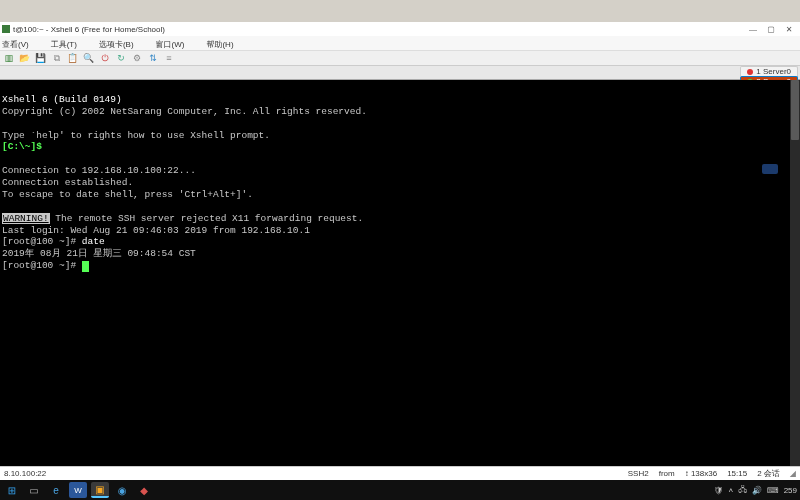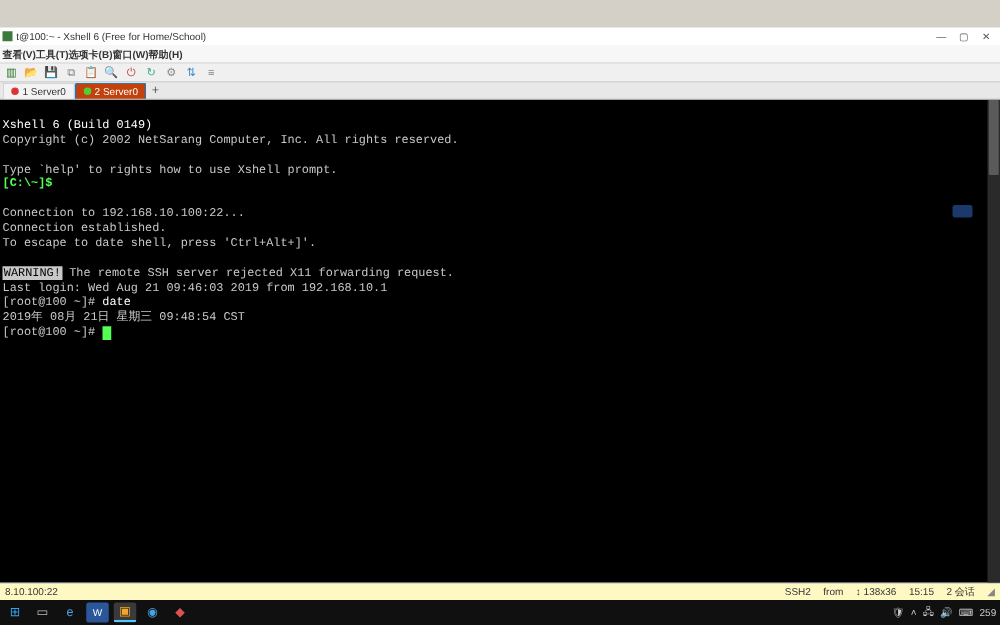--- a/index.html
+++ b/index.html
@@ -1,40 +1,40 @@
 <!DOCTYPE html>
 <html><head>
 <meta charset="utf-8">
 <style>
   * { margin:0; padding:0; box-sizing:border-box; }
   body { font-family: "Segoe UI", Tahoma, sans-serif; font-size:10px; background:#d4d0c8; width:800px; height:500px; overflow:hidden; display:flex; flex-direction:column; }
   .titlebar { background:#fff; height:14px; display:flex; align-items:center; padding:0 2px; font-size:8px; color:#333;margin-top:22px; }
   .titlebar .icon { width:8px; height:8px; background:#3a7a3a; margin-right:3px; }
   .titlebar .spacer { flex:1; }
   .titlebar .winbtn { width:18px; height:12px; display:flex; align-items:center; justify-content:center; color:#555; font-size:8px; }
-  .menubar { background:#f7f7f7; height:14px; display:flex; align-items:center; padding:0 2px; font-size:8px; color:#333; gap:0;font-weight:bold; }
+  .menubar { background:#f7f7f7; height:14px; display:flex; align-items:flex-end; padding:0 2px; font-size:8px; color:#333; gap:22px; }
   .toolbar { background:#f0f0f0; height:16px; display:flex; align-items:center; padding:0 2px; gap:2px; border-top:1px solid #ddd; border-bottom:1px solid #ccc; }
   .tbtn { width:14px; height:14px; display:flex; align-items:center; justify-content:center; font-size:9px; border-radius:2px; }
-  .tabstrip { background:#e8e8e8; height:14px; display:flex; align-items:flex-end; padding:0 2px; gap:0; border-bottom:1px solid #aaa; }
+  .tabstrip { background:#e8e8e8; height:14px; display:flex; align-items:flex-end; padding:0 2px; gap:0; border-bottom:1px solid #aaa;flex-direction:column; }
   .tab { height:13px; padding:0 6px; font-size:8px; display:flex; align-items:center; gap:3px; border-top-left-radius:2px; border-top-right-radius:2px; color:#333; }
   .tab.off { background:#f3f3f3; border:1px solid #ccc; border-bottom:none; }
   .tab.on { background:#c2410c; color:#fff; border:1px solid #0a7aca; border-bottom:none; }
   .tab .dot { width:6px; height:6px; border-radius:50%; }
   .tab.off .dot { background:#d33; }
   .tab.on .dot { background:#4cd137; }
   .tabstrip .plus { width:14px; height:13px; display:flex; align-items:center; justify-content:center; font-size:10px; color:#555; }
   .terminal { flex:1; background:#000; color:#c8c8c8; font-family:"Consolas","Courier New",monospace; font-size:9.5px; line-height:1.25; padding:2px 2px; white-space:pre-wrap; position:relative; }
   .terminal .bold { font-weight:normal; color:#fff; }
   .terminal .prompt-green { color:#55ff55; font-weight:bold; }
-  .terminal .inv { background:#c8c8c8; color:#000; padding:0 1px; }
+  .terminal .inv { background:#c8c8c8; color:#000; padding:0 1px;text-decoration:underline; }
   .terminal .cursor { display:inline-block; width:7px; height:11px; background:#55ff55; vertical-align:bottom; }
   .scrollbar { position:absolute; right:0; top:0; bottom:0; width:10px; background:#2a2a2a; }
   .scrollbar .thumb { position:absolute; left:1px; right:1px; top:0; height:60px; background:#5a5a5a; border-radius:1px; }
   .watermk { position:absolute; right:22px; top:84px; width:16px; height:10px; background:#1b3a6b; border-radius:2px; }
-  .statusbar { background:#fef9c3; height:14px; display:flex; align-items:center; font-size:8px; color:#333; border-top:1px solid #ccc; padding:0 4px; gap:10px; }
+  .statusbar { background:#ffffff; height:14px; display:flex; align-items:center; font-size:8px; color:#333; border-top:1px solid #ccc; padding:0 4px; gap:10px; }
   .statusbar .seg { display:flex; align-items:center; gap:3px; }
   .statusbar .spacer { flex:1; }
   .taskbar { background:#101010; height:20px; display:flex; align-items:center; padding:0 3px; gap:4px; }
   .tb-item { width:18px; height:16px; display:flex; align-items:center; justify-content:center; border-radius:2px; font-size:10px; }
   .tb-item.active { background:#3a3a3a; border-bottom:2px solid #57c7ff; }
   .tb-spacer { flex:1; }
   .tray { display:flex; align-items:center; gap:5px; color:#ccc; font-size:8px; }
 </style>
 </head>
 <body>

